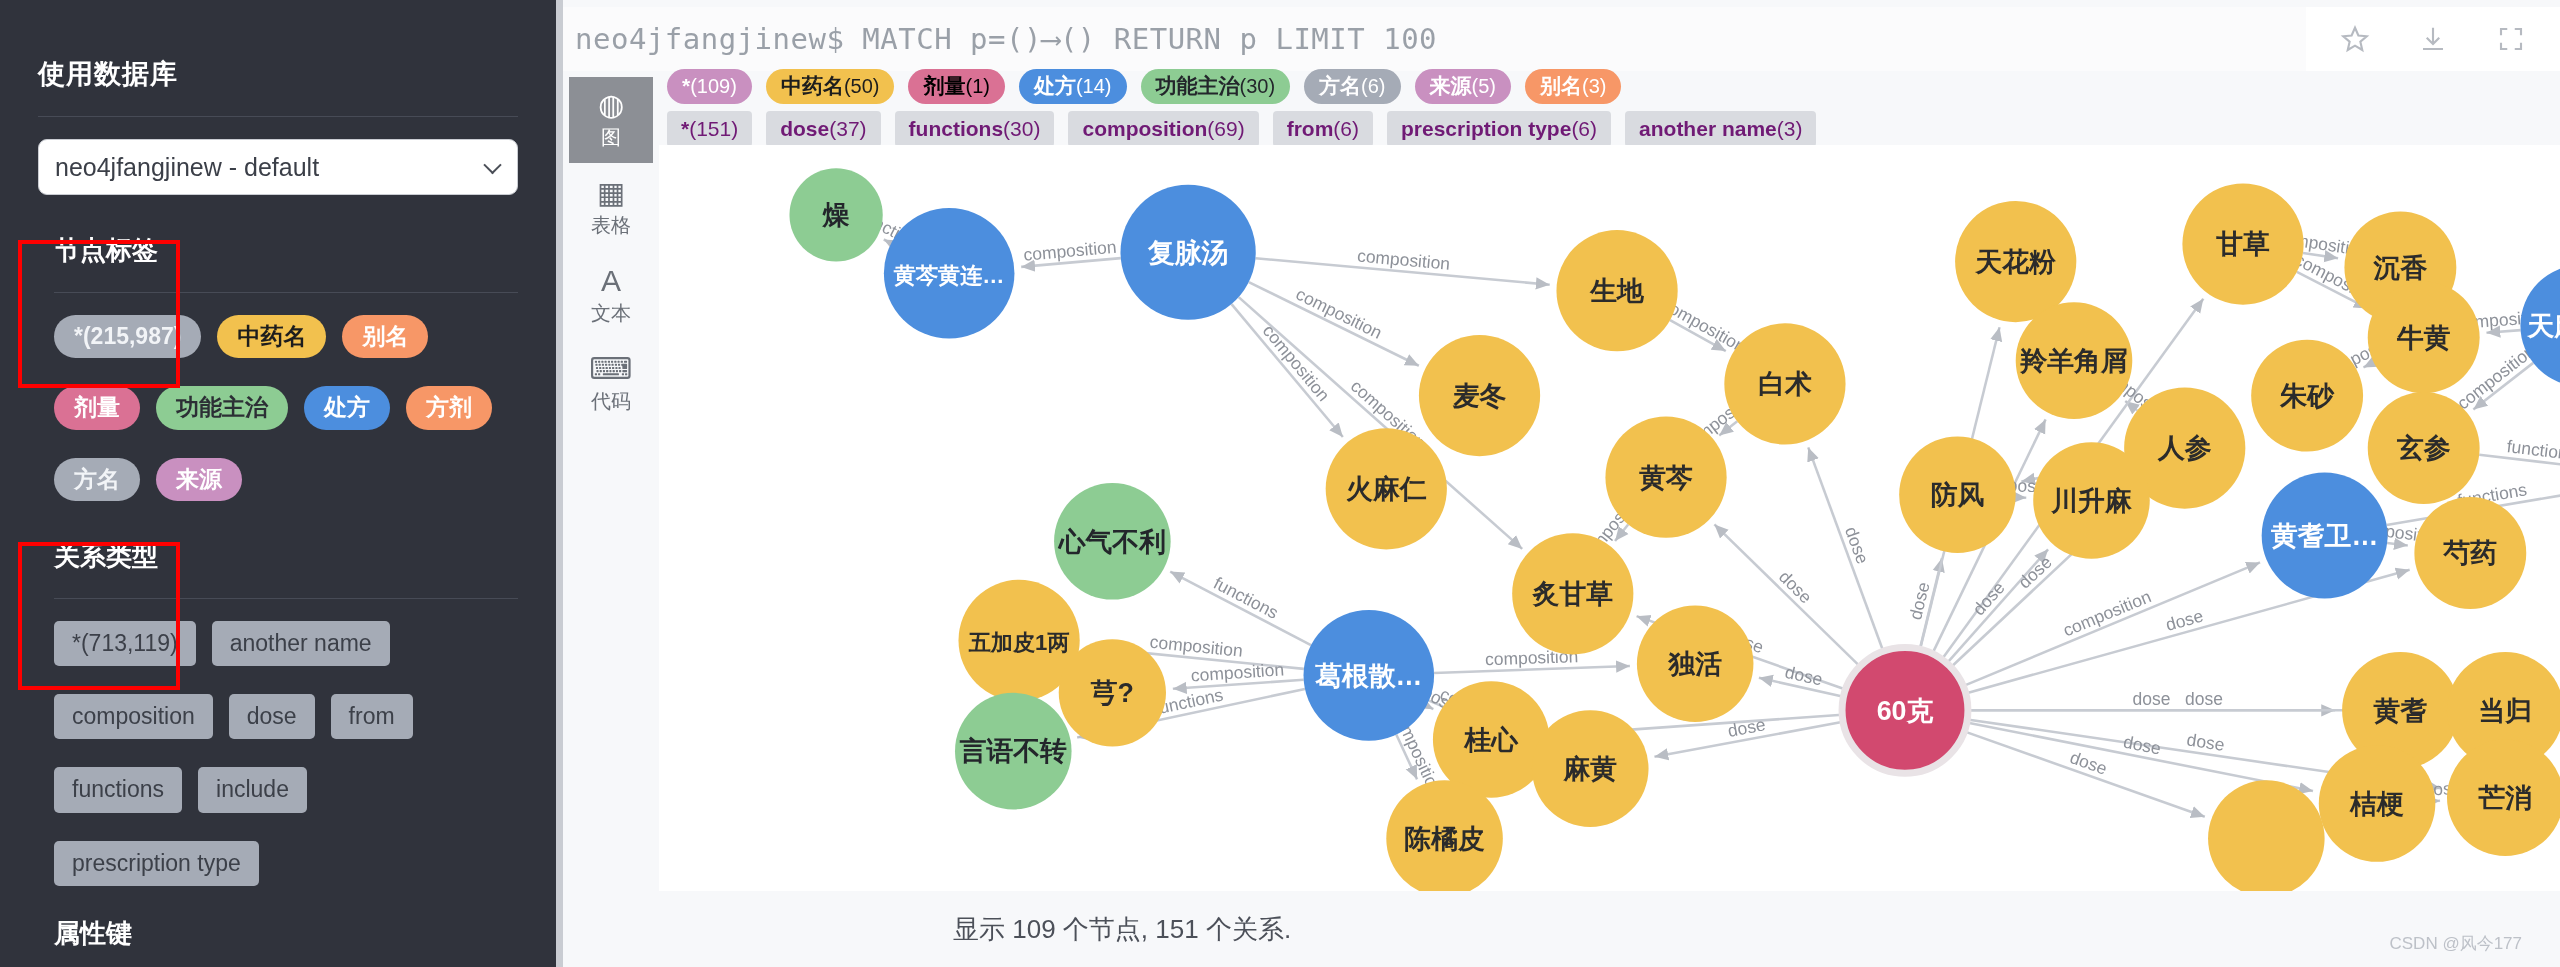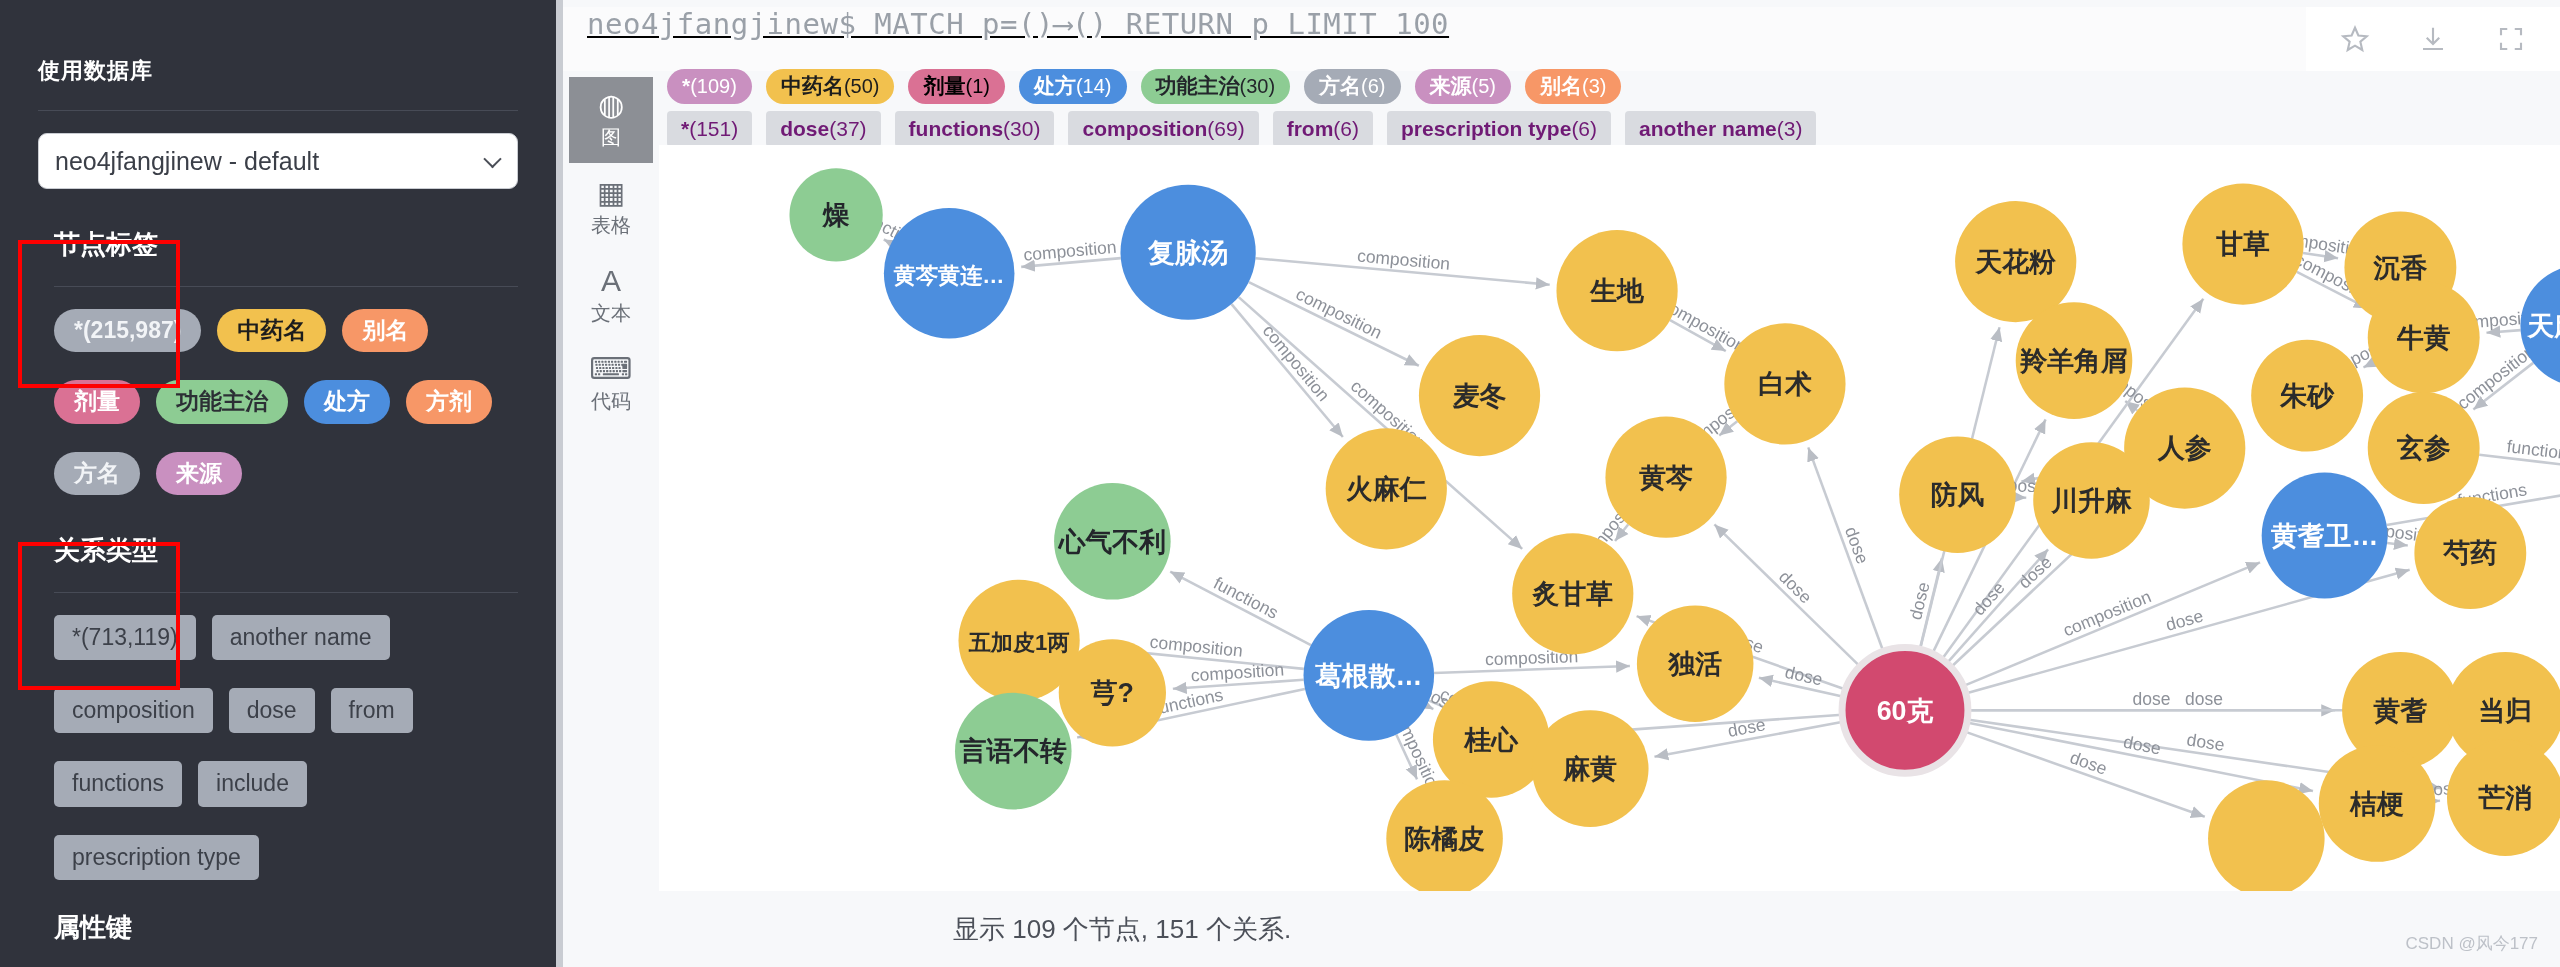--- a/index.html
+++ b/index.html
@@ -9,21 +9,21 @@
     background: #ffffff; overflow: hidden;
   }
   #app { position: relative; width: 2560px; height: 967px; display: flex; }
 
   
   #sidebar {
     width: 556px; height: 967px; background: #30333c; color: #e6e9ee;
     padding: 56px 38px 0 38px; position: relative; flex: 0 0 556px;
   }
   .sb-title {
-    font-size: 22px; font-weight: bold; color: #ffffff; letter-spacing: 1px;
+    font-size: 27px; font-weight: bold; color: #ffffff; letter-spacing: 1px;
   }
   .sb-rule { height: 1px; background: #474b56; margin: 24px 0 22px 0; }
   .db-select {
     width: 100%; height: 56px; background: #ffffff; border: 1px solid #c9ccd2;
     border-radius: 9px; display: flex; align-items: center;
     padding: 0 16px; position: relative;
   }
   .db-select-text { font-size: 25px; color: #3b3f48; font-weight: 400; }
   .db-caret {
     position: absolute; right: 18px; top: 50%;
@@ -53,21 +53,21 @@
   
   #main { flex: 1 1 auto; position: relative; background: #f7f8fa; height: 967px; }
   .divider-l { position: absolute; left: 0; top: 0; width: 7px; height: 967px; background: #c9ccd2; }
 
   .topbar {
     position: absolute; left: 7px; top: 7px; right: 0; height: 64px;
     background: #ffffff; display: flex; align-items: center;
   }
   .query-box {
     flex: 1 1 auto; height: 64px; background: #fbfbfc;
-    display: flex; padding-left: 24px; text-decoration: underline;
+    display: flex; align-items: center; padding-left: 12px;
   }
   .query-text {
     font-family: "DejaVu Sans Mono", "Liberation Mono", monospace;
     font-size: 29px; color: #9aa0a8; letter-spacing: 0.5px; white-space: nowrap;
   }
   .top-icons { display: flex; align-items: center; gap: 48px; padding: 0 34px; background:#fff; height: 64px; }
   .ticon { width: 30px; height: 30px; color: #b6bac1; }
 
   .legend {
     position: absolute; left: 7px; top: 71px; right: 0; height: 74px;
@@ -109,21 +109,21 @@
     background: #ffffff; overflow: hidden;
   }
   #graph { position: absolute; left: 0; top: 0; width: 2457px; height: 746px; }
 
   .statusbar {
     position: absolute; left: 7px; right: 0; bottom: 0; height: 76px;
     background: #f7f8fa; display: flex; align-items: center; padding-left: 390px;
   }
   .status-text { font-size: 26px; color: #4c5059; text-align: center; }
   .watermark {
-    position: absolute; right: 22px; bottom: 12px; font-size: 17px; color: #bdc1c8; margin-top: 10px;
+    position: absolute; right: 38px; bottom: 12px; font-size: 17px; color: #bdc1c8; margin-top: 10px;
   }
 
   
   .nlabel { font-family: "Liberation Sans","DejaVu Sans",sans-serif; font-weight: 600; }
   .elabel { font-family: "Liberation Sans","DejaVu Sans",sans-serif; fill: #8d9199; font-size: 15px; }
 </style>
 </head>
 <body>
 
 <div id="app">

